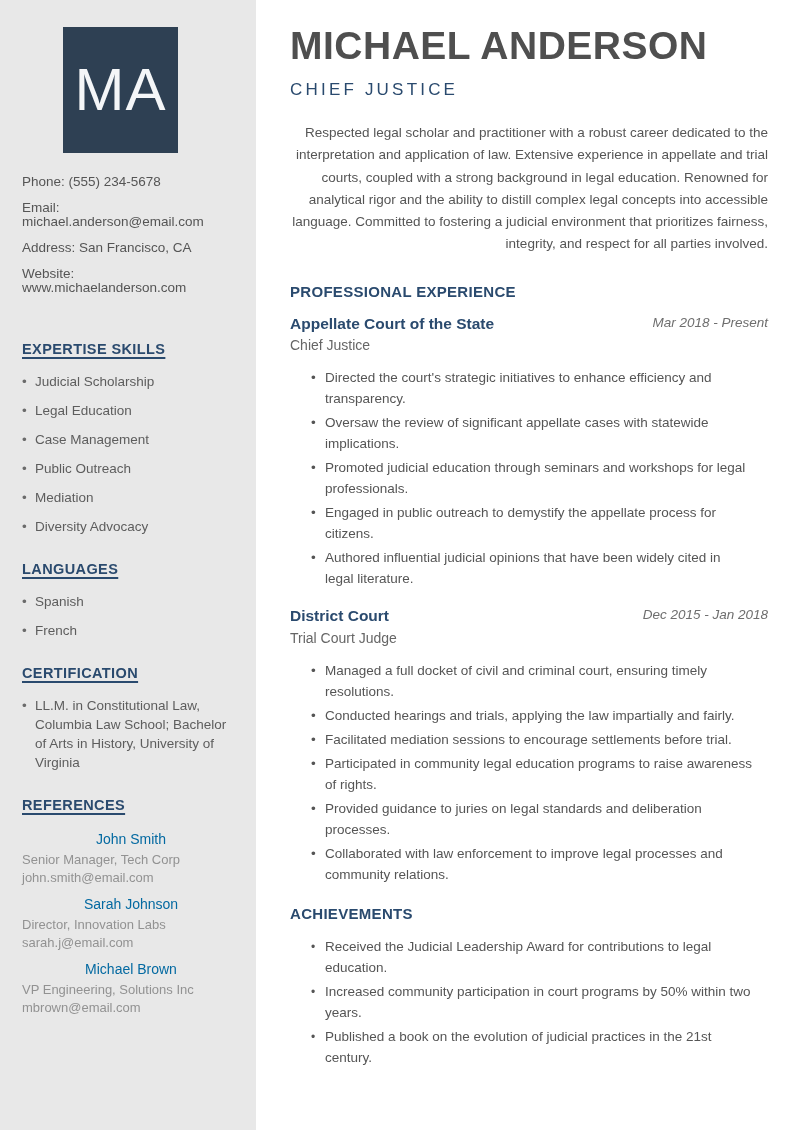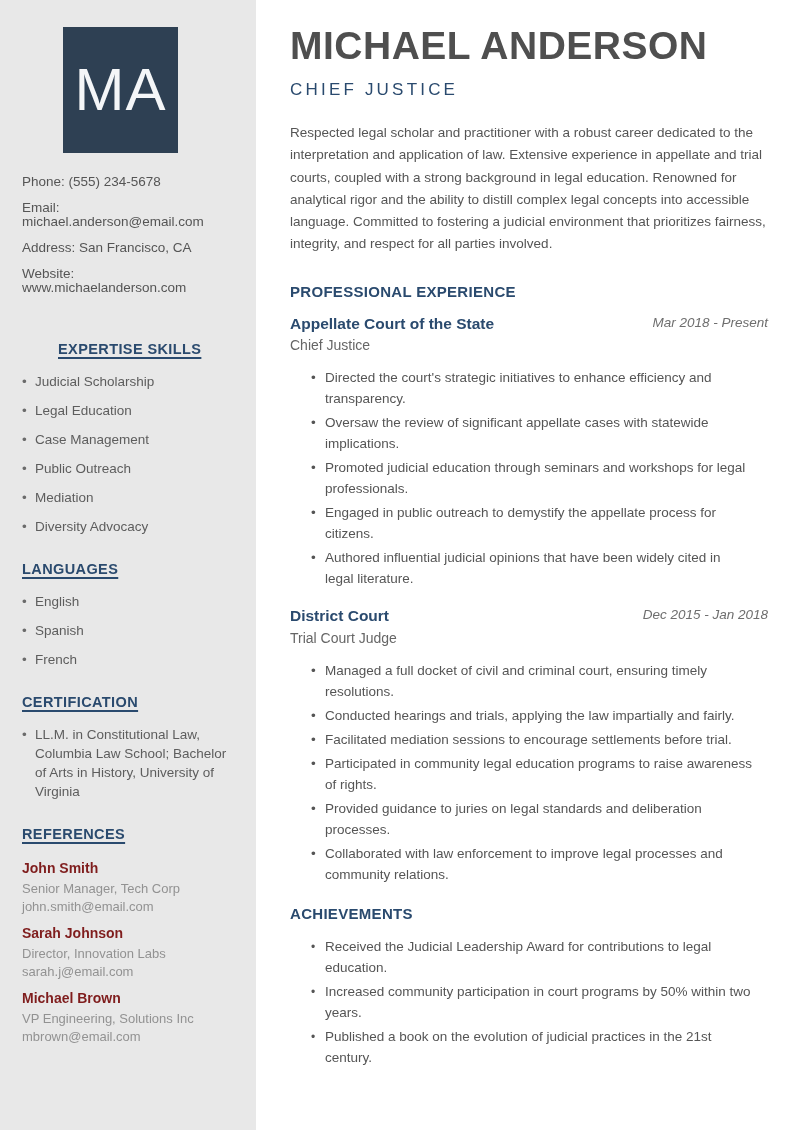--- a/index.html
+++ b/index.html
@@ -34,43 +34,43 @@
     color:#f4f6f8;font-size:60px;font-weight:500;letter-spacing:1px;line-height:1;
   }
   .contact{margin-top:22px;}
   .contact p{margin:0 0 12px;font-size:13.5px;line-height:14px;color:var(--body_text);}
   .side-section{margin-top:0;}
   .side-heading{
     margin:25px 0 15px;font-size:14.5px;font-weight:bold;letter-spacing:0.4px;
     color:var(--accent);
     text-decoration:underline;text-decoration-thickness:1.5px;text-underline-offset:2.5px;
   }
-  .side-heading.first{margin-top:46px;margin-left:36px;}
+  .side-heading.first{margin-top:46px;}
   .side-list{list-style:none;margin:0;padding:0;}
   .side-list li{
     position:relative;padding-left:13px;margin-bottom:10px;
     font-size:13.5px;line-height:19px;color:#5d5d5d;
   }
   .side-list li::before{content:"\2022";position:absolute;left:0;color:#6b6b6b;}
   .ref{margin-bottom:10px;}
-  .ref h4{margin:0 0 4px;font-size:14px;font-weight:bold;color:#7f1d1d;line-height:16px;}
+  .ref h4{margin:0 0 4px;font-size:14px;font-weight:normal;color:#0369a1;line-height:16px;text-align:center;}
   .ref p{margin:0;font-size:13px;line-height:17.5px;color:var(--muted_text);}
   .side-heading.refs{margin-bottom:18px;}
 
   
   .main{flex:1;padding:26px 32px 0 34px;}
   .name{
     margin:0;font-size:39px;font-weight:bold;letter-spacing:0.5px;line-height:1;
     color:var(--name_color);
   }
   .role-title{
     margin:16px 0 0;font-size:17px;font-weight:400;letter-spacing:3.2px;
     color:var(--accent);line-height:1;
   }
-  .summary{margin:24px 0 0;font-size:13.5px;line-height:22.3px;color:var(--body_text);}
+  .summary{margin:24px 0 0;font-size:13.5px;line-height:22.3px;color:var(--body_text);text-align:right;}
   .sec-heading{
     margin:27px 0 0;font-size:15px;font-weight:bold;letter-spacing:0.3px;
     color:var(--accent);
     text-decoration-thickness:1.5px;text-underline-offset:2.5px;
   }
   .job{margin-top:15px;}
   .job + .job{margin-top:18px;}
   .job-head{display:flex;justify-content:space-between;align-items:flex-start;}
   .company{margin:0;font-size:15.5px;font-weight:bold;color:var(--accent);line-height:1.2;}
   .dates{font-size:13.5px;font-style:italic;color:#6e6e6e;white-space:nowrap;}
@@ -111,21 +111,20 @@
         <li>Case Management</li>
         <li>Public Outreach</li>
         <li>Mediation</li>
         <li>Diversity Advocacy</li>
       </ul>
     </section>
 
     <section class="side-section">
       <h3 class="side-heading">LANGUAGES</h3>
       <ul class="side-list">
-        <li>English</li>
         <li>Spanish</li>
         <li>French</li>
       </ul>
     </section>
 
     <section class="side-section">
       <h3 class="side-heading">CERTIFICATION</h3>
       <ul class="side-list">
         <li>LL.M. in Constitutional Law, Columbia Law School; Bachelor of Arts in History, University of Virginia</li>
       </ul>

